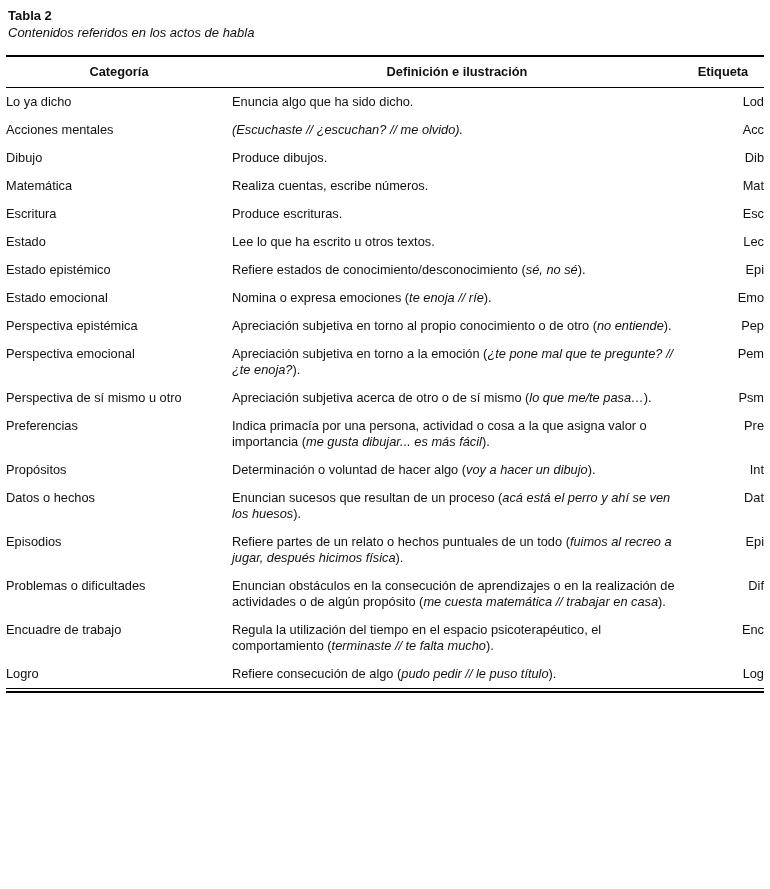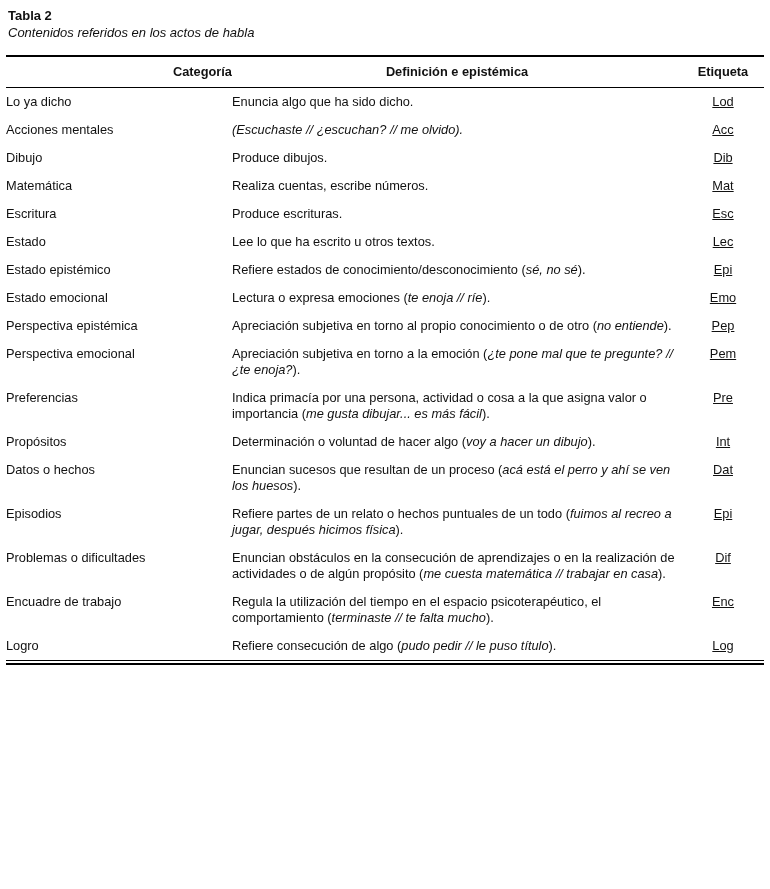--- a/index.html
+++ b/index.html
@@ -33,30 +33,30 @@
     border-top: 2px solid #000000;
     font-size: 12.8px;
     line-height: 16px;
   }
   table.apa thead th {
     font-weight: bold;
     padding: 7px 0 7px 0;
     border-bottom: 1.5px solid #000000;
     vertical-align: middle;
   }
-  th.col-cat  { width: 226px; text-align: right; padding-left: 2px; margin-top: 29px; }
+  th.col-cat  { width: 226px; text-align: center; padding-left: 2px; margin-top: 29px; }
   th.col-def  { width: 450px; text-align: center; }
   th.col-tag  { width: 82px;  text-align: center; }
   table.apa tbody td {
     vertical-align: top;
     padding: 6px 0 6px 0;
   }
   td.cat { padding-left: 2px; padding-right: 14px; }
   td.def { padding-right: 18px; }
-  td.tag { text-align: center; text-decoration: underline; }
+  td.tag { text-align: right; }
   td.def em { font-style: italic; }
   .bottom-rule-thin {
     width: 758px;
     border-top: 1px solid #000000;
     height: 2px;
   }
   .bottom-rule-thick {
     width: 758px;
     border-top: 2.5px solid #000000;
     height: 0;
@@ -69,21 +69,21 @@
 
   <div class="caption">
     <div class="caption-label">Tabla 2</div>
     <div class="caption-title">Contenidos referidos en los actos de habla</div>
   </div>
 
   <table class="apa">
     <thead>
       <tr>
         <th class="col-cat">Categoría</th>
-        <th class="col-def">Definición e epistémica</th>
+        <th class="col-def">Definición e ilustración</th>
         <th class="col-tag">Etiqueta</th>
       </tr>
     </thead>
     <tbody id="table-body">
         <tr>
           <td class="cat">Lo ya dicho</td>
           <td class="def"><span>Enuncia algo que ha sido dicho.</span></td>
           <td class="tag">Lod</td>
         </tr>
         <tr>
@@ -111,32 +111,37 @@
           <td class="def"><span>Lee lo que ha escrito u otros textos.</span></td>
           <td class="tag">Lec</td>
         </tr>
         <tr>
           <td class="cat">Estado epistémico</td>
           <td class="def"><span>Refiere estados de conocimiento/desconocimiento (</span><em>sé, no sé</em><span>).</span></td>
           <td class="tag">Epi</td>
         </tr>
         <tr>
           <td class="cat">Estado emocional</td>
-          <td class="def"><span>Lectura o expresa emociones (</span><em>te enoja // ríe</em><span>).</span></td>
+          <td class="def"><span>Nomina o expresa emociones (</span><em>te enoja // ríe</em><span>).</span></td>
           <td class="tag">Emo</td>
         </tr>
         <tr>
           <td class="cat">Perspectiva epistémica</td>
           <td class="def"><span>Apreciación subjetiva en torno al propio conocimiento o de otro (</span><em>no entiende</em><span>).</span></td>
           <td class="tag">Pep</td>
         </tr>
         <tr>
           <td class="cat">Perspectiva emocional</td>
           <td class="def"><span>Apreciación subjetiva en torno a la emoción (</span><em>¿te pone mal que te pregunte? // ¿te enoja?</em><span>).</span></td>
           <td class="tag">Pem</td>
+        </tr>
+        <tr>
+          <td class="cat">Perspectiva de sí mismo u otro</td>
+          <td class="def"><span>Apreciación subjetiva acerca de otro o de sí mismo (</span><em>lo que me/te pasa…</em><span>).</span></td>
+          <td class="tag">Psm</td>
         </tr>
         <tr>
           <td class="cat">Preferencias</td>
           <td class="def"><span>Indica primacía por una persona, actividad o cosa a la que asigna valor o importancia (</span><em>me gusta dibujar... es más fácil</em><span>).</span></td>
           <td class="tag">Pre</td>
         </tr>
         <tr>
           <td class="cat">Propósitos</td>
           <td class="def"><span>Determinación o voluntad de hacer algo (</span><em>voy a hacer un dibujo</em><span>).</span></td>
           <td class="tag">Int</td>

